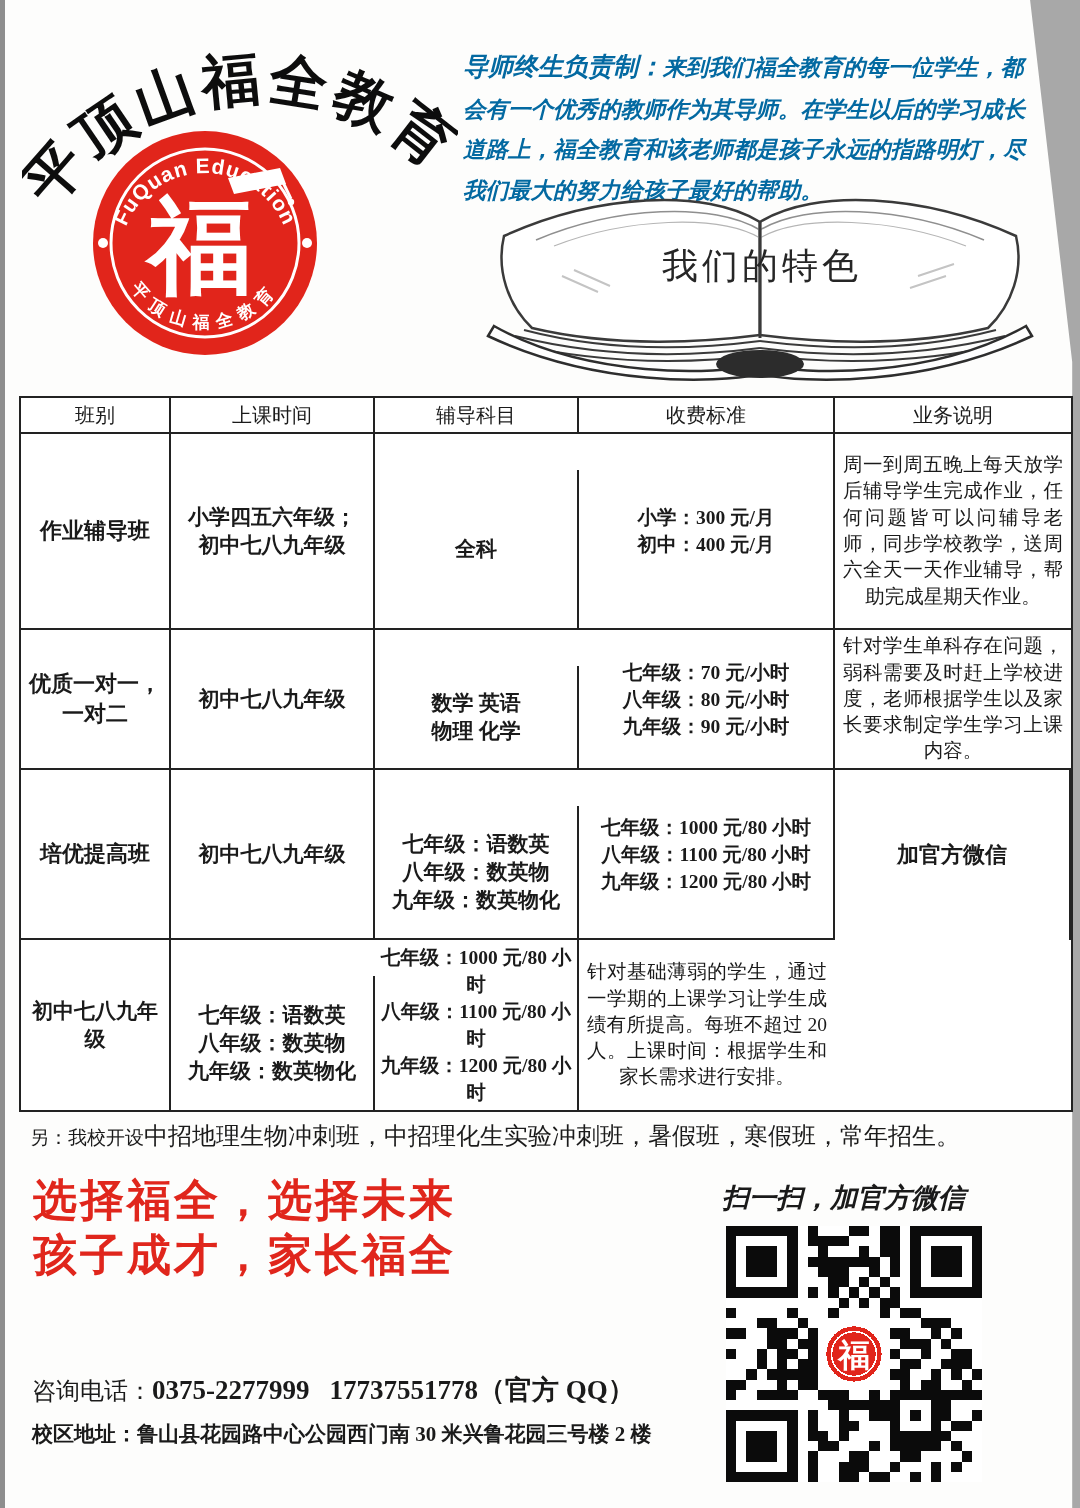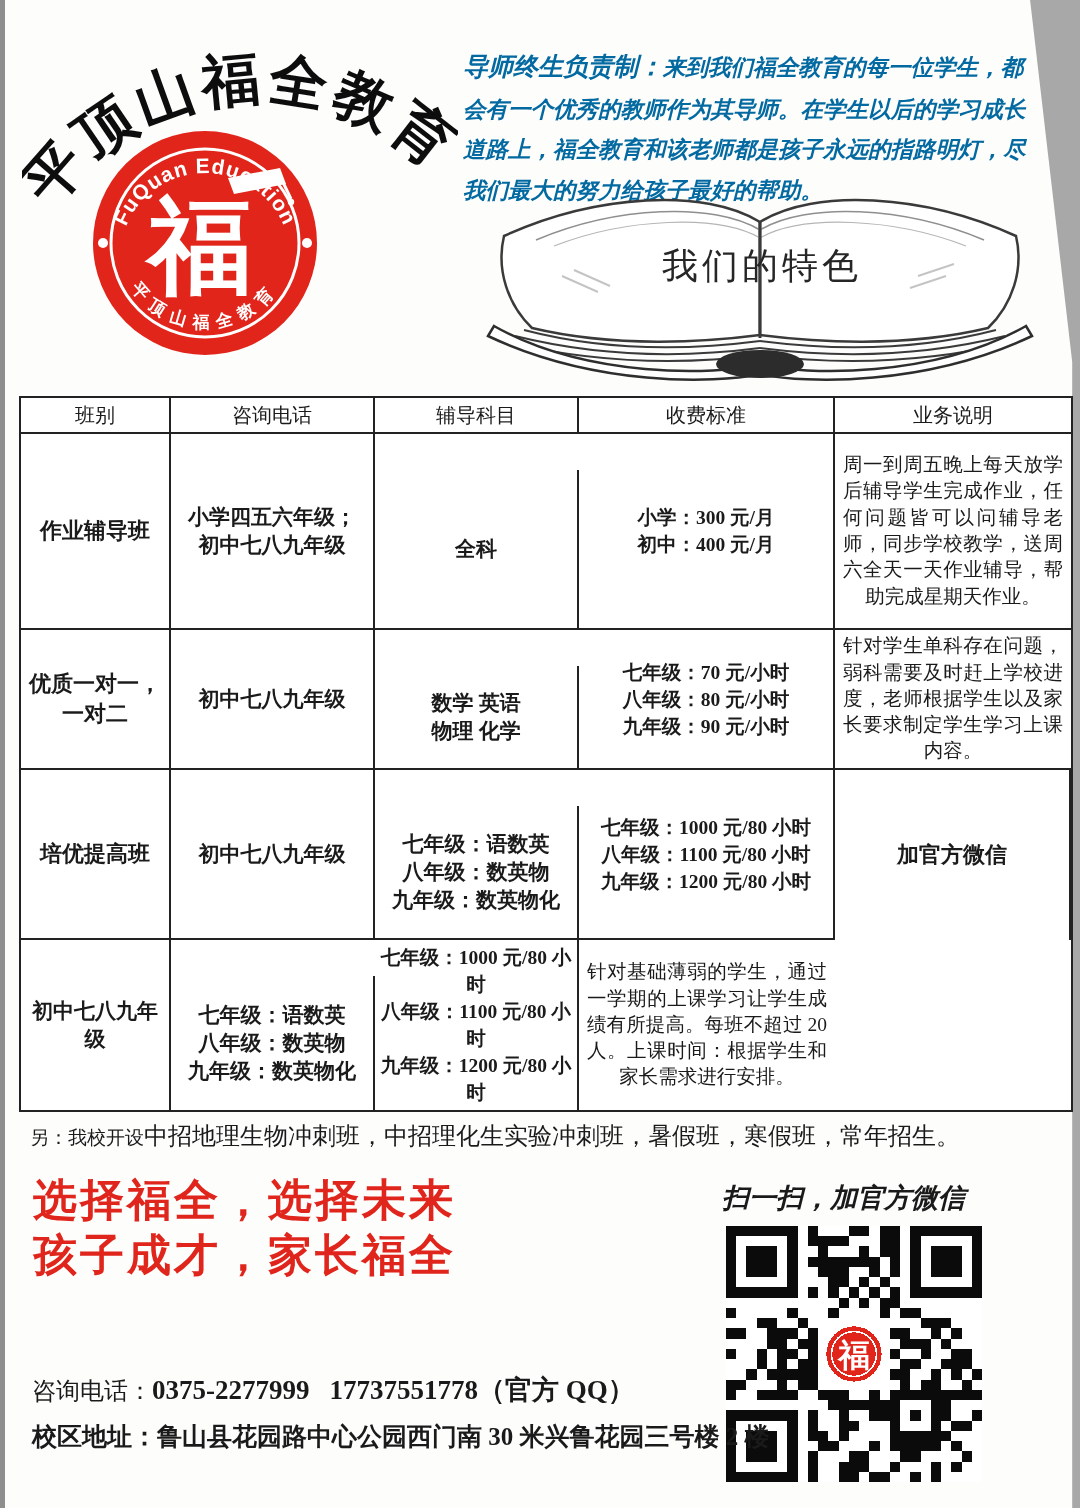--- a/index.html
+++ b/index.html
@@ -51,21 +51,21 @@
   .slogan{position:absolute;left:33px;top:1174px;color:#e0261c;font-weight:700;
     font-size:44px;line-height:1.24;letter-spacing:3px;}
   
   .wechat-label{position:absolute;left:722px;top:1180px;font-size:27px;font-weight:700;font-style:italic;}
   .qr-wrap{position:absolute;left:726px;top:1226px;width:256px;height:256px;}
   .qr-wrap svg{width:100%;height:100%;display:block;}
   
   .phone-line{position:absolute;left:32px;top:1372px;font-size:24px;}
   .phone-line .num{font-weight:700;font-size:27px;}
   .phone-line .num2{margin-left:20px;}
-  .address-line{position:absolute;left:32px;top:1420px;font-size:25px;font-weight:700;text-align:right;}
+  .address-line{position:absolute;left:32px;top:1420px;font-size:21px;font-weight:700;text-align:right;}
 </style>
 </head>
 <body>
 
 <div class="page">
   <div class="edge-left"></div>
   <div class="edge-right"></div>
 
   <svg class="brand-svg" viewBox="0 0 436 362">
     <defs>
@@ -115,21 +115,21 @@
 
     <path d="M 96,96 L 132,112 M 108,90 L 144,106 M 452,96 L 488,84 M 444,108 L 480,96" stroke="#c4c4c4" stroke-width="2" fill="none"></path>
 
     <path d="M 294,42 L 294,158" stroke="#3a3a3a" stroke-width="3" fill="none"></path>
     <ellipse cx="294" cy="184" rx="44" ry="14" fill="#2c2c2c"></ellipse>
     <text x="296" y="98" text-anchor="middle" font-size="36" letter-spacing="4" fill="#262626">我们的特色</text>
   </svg>
 
   <div class="enroll-table">
     <div class="cell th">班别</div>
-    <div class="cell th">咨询电话</div>
+    <div class="cell th">上课时间</div>
     <div class="cell th">辅导科目</div>
     <div class="cell th">收费标准</div>
     <div class="cell th last-col">业务说明</div>
 
     <div class="cell c-class">作业辅导班</div>
     <div class="cell c-target">小学四五六年级；
 初中七八九年级</div>
     <div class="cell c-subj">全科</div>
     <div class="cell c-fee">小学：300 元/月
 初中：400 元/月</div>

